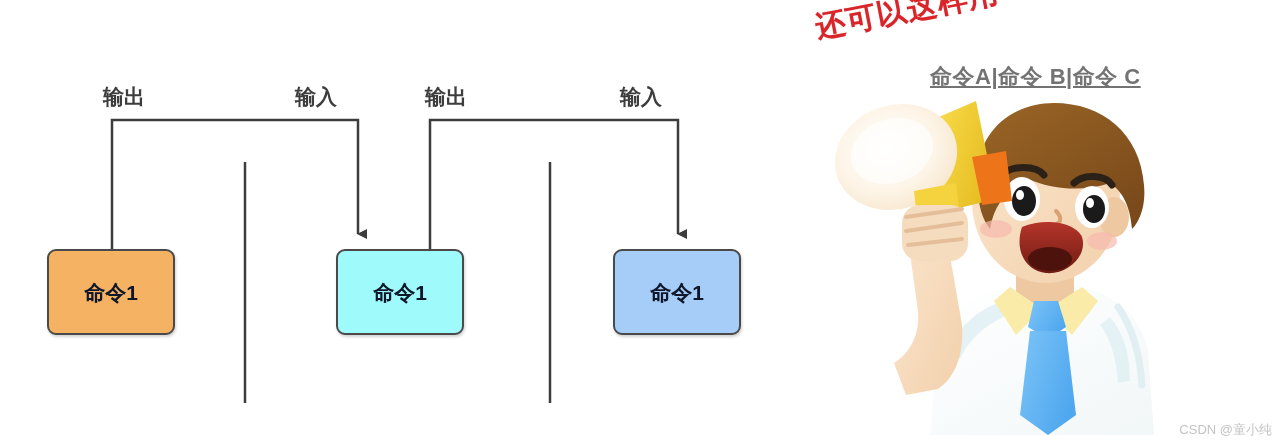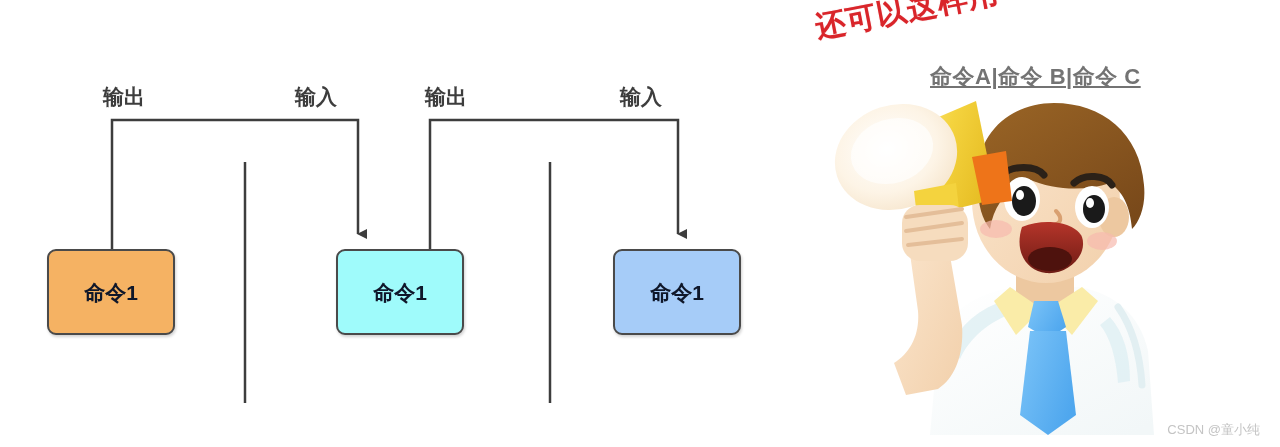--- a/index.html
+++ b/index.html
@@ -94,21 +94,21 @@
     position: absolute;
     left: 20px;
     top: 95px;
     width: 360px;
     height: 340px;
   }
 
   
   #watermark {
     position: absolute;
-    right: 20px;
+    right: 8px;
     bottom: 8px;
     font-size: 13px;
     color: #c4c4c4;
     white-space: nowrap;
     text-align: center;
   }
 </style>
 </head>
 <body>
 

